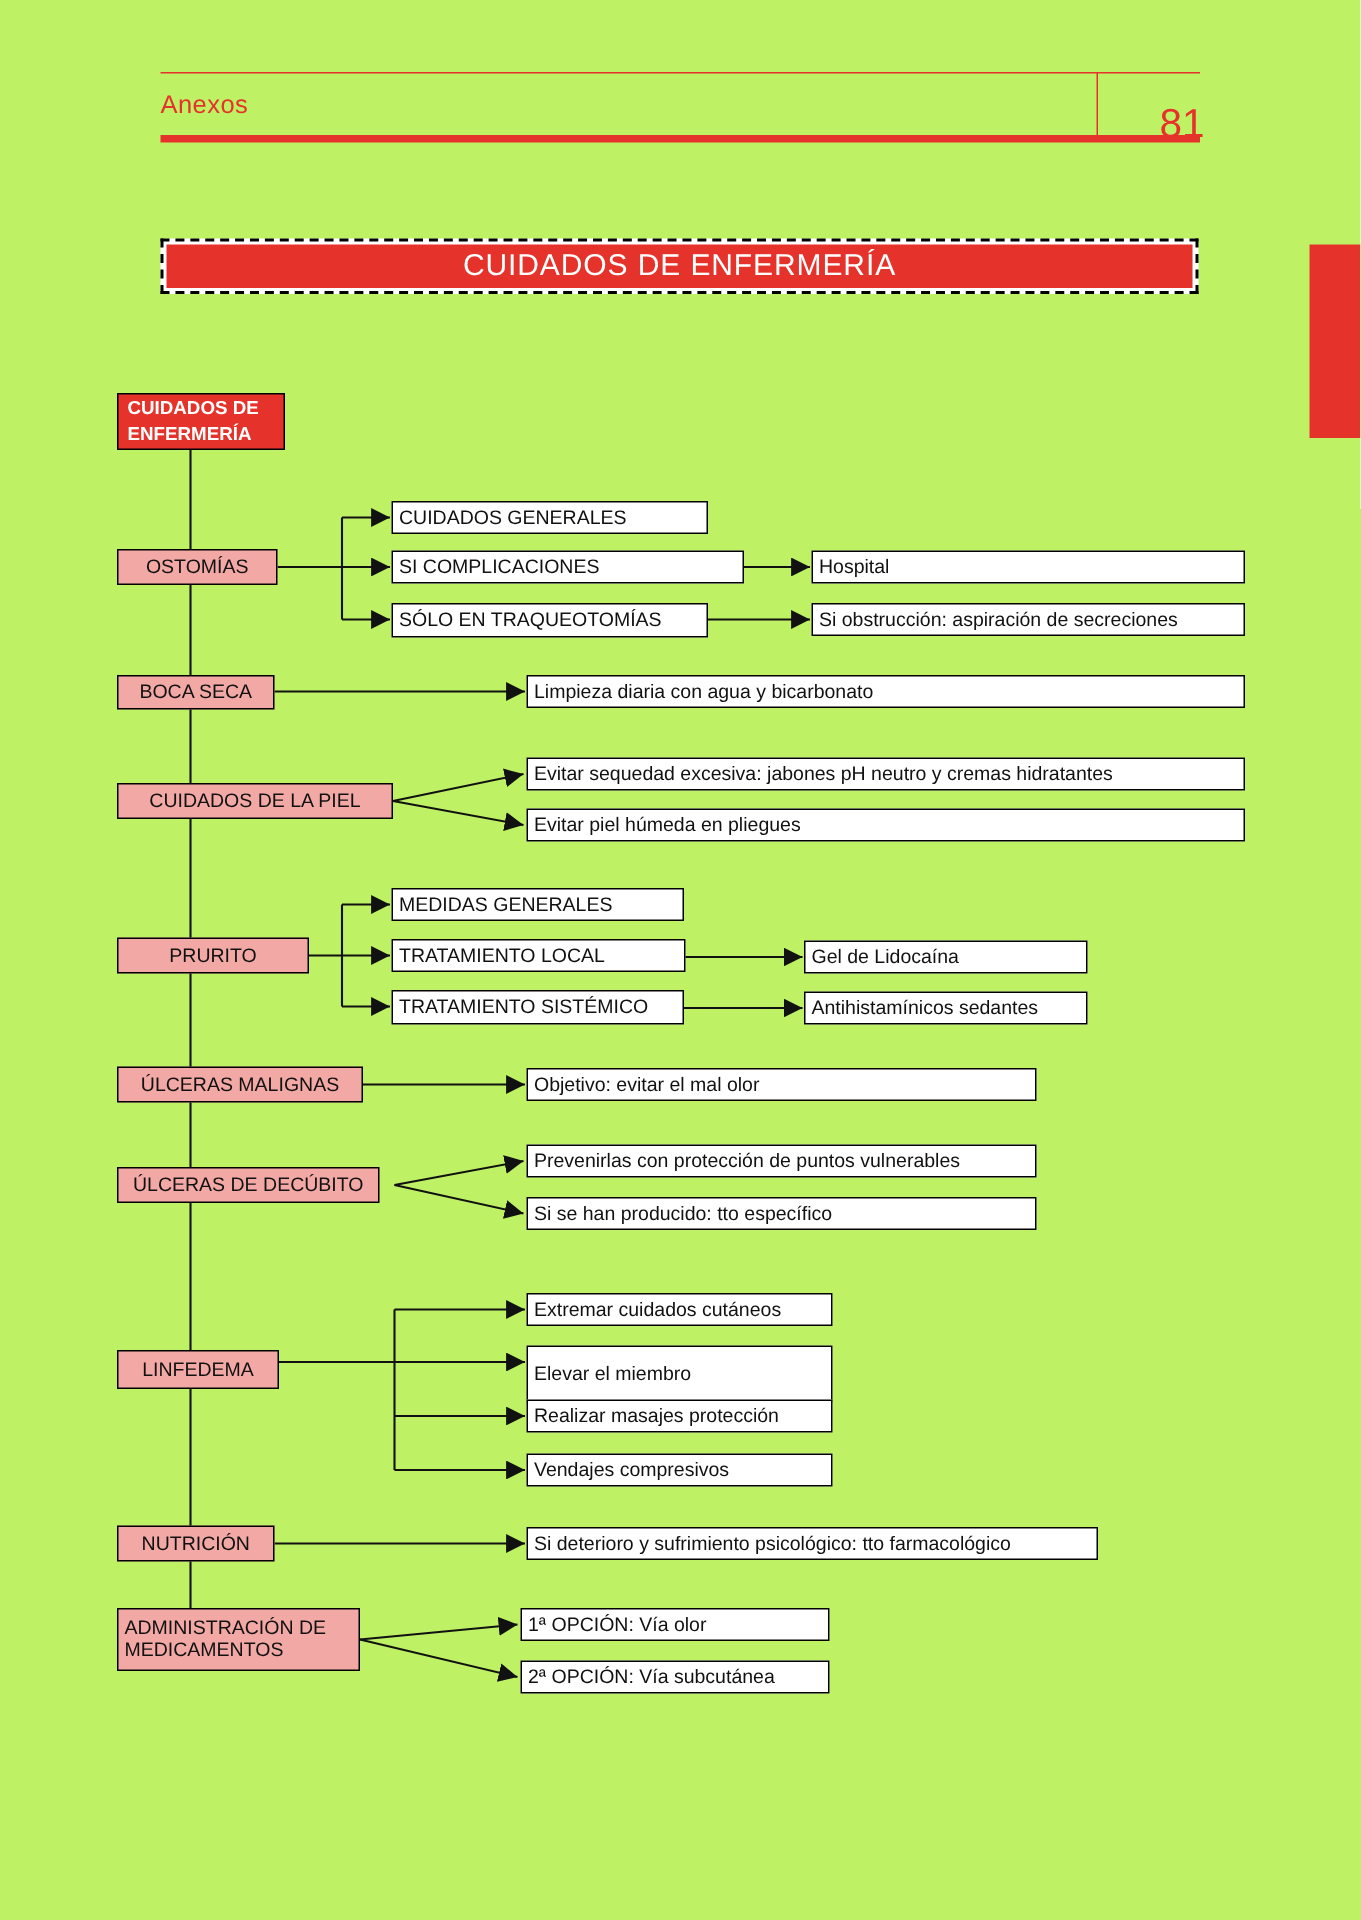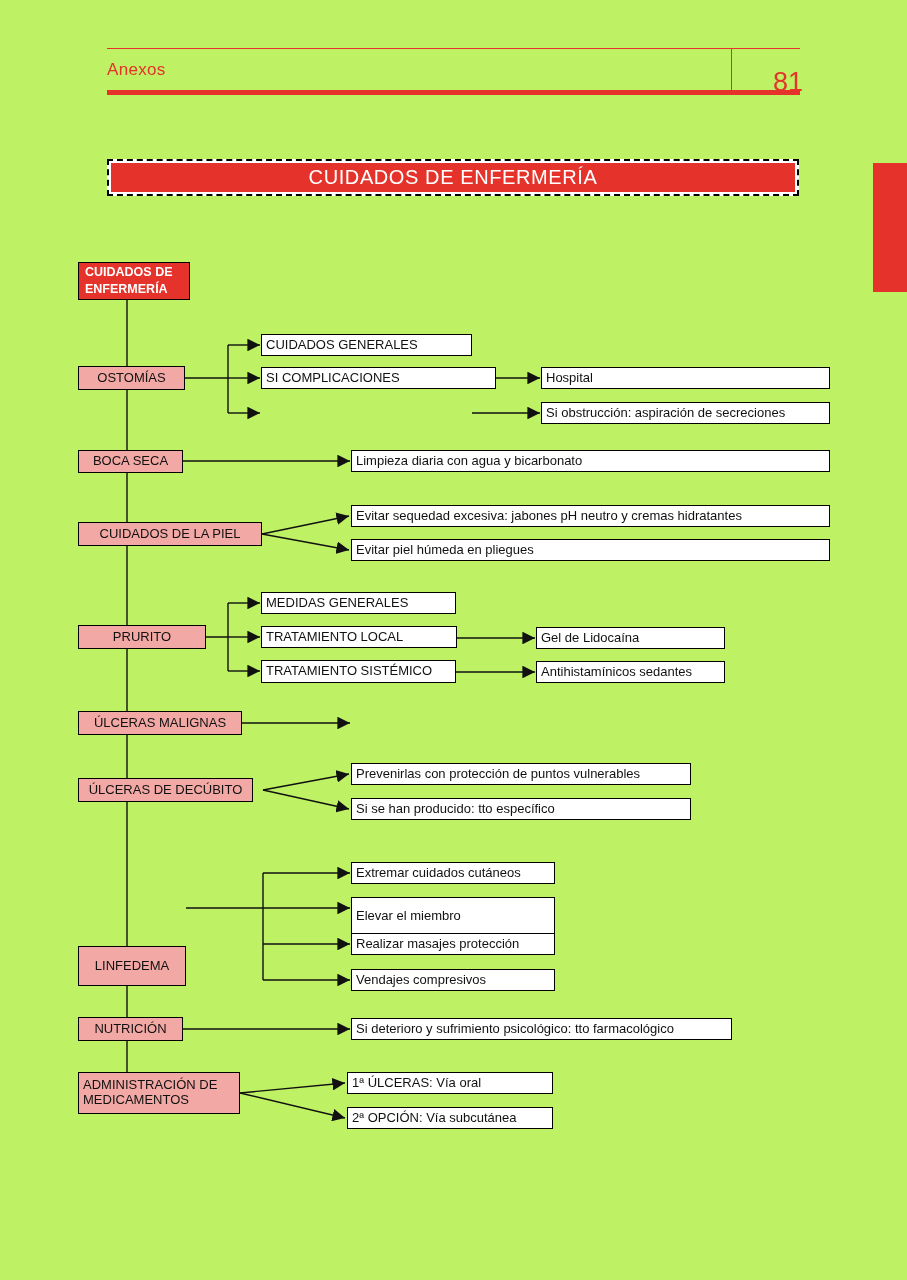--- a/index.html
+++ b/index.html
@@ -89,49 +89,51 @@
 
     <line x1="240" y1="1093" x2="345" y2="1083" marker-end="url(#arr)"></line>
     <line x1="240" y1="1093" x2="345" y2="1118" marker-end="url(#arr)"></line>
   </svg>
 
   <div class="node root" style="left:78px;top:262px;width:112px;height:38px">CUIDADOS DE ENFERMERÍA</div>
 
   <div class="node cat" style="left:78px;top:366px;width:107px;height:24px">OSTOMÍAS</div>
   <div class="node leaf" style="left:261px;top:334px;width:211px;height:22px">CUIDADOS GENERALES</div>
   <div class="node leaf" style="left:261px;top:367px;width:235px;height:22px">SI COMPLICACIONES</div>
+  <div class="node leaf" style="left:261px;top:402px;width:211px;height:23px">SÓLO EN TRAQUEOTOMÍAS</div>
   <div class="node leaf" style="left:541px;top:367px;width:289px;height:22px">Hospital</div>
   <div class="node leaf" style="left:541px;top:402px;width:289px;height:22px">Si obstrucción: aspiración de secreciones</div>
 
   <div class="node cat" style="left:78px;top:450px;width:105px;height:23px">BOCA SECA</div>
   <div class="node leaf" style="left:351px;top:450px;width:479px;height:22px">Limpieza diaria con agua y bicarbonato</div>
 
   <div class="node cat" style="left:78px;top:522px;width:184px;height:24px">CUIDADOS DE LA PIEL</div>
   <div class="node leaf" style="left:351px;top:539px;width:479px;height:22px">Evitar piel húmeda en pliegues</div>
   <div class="node leaf" style="left:351px;top:505px;width:479px;height:22px">Evitar sequedad excesiva: jabones pH neutro y cremas hidratantes</div>
 
   <div class="node cat" style="left:78px;top:625px;width:128px;height:24px">PRURITO</div>
   <div class="node leaf" style="left:261px;top:592px;width:195px;height:22px">MEDIDAS GENERALES</div>
   <div class="node leaf" style="left:261px;top:626px;width:196px;height:22px">TRATAMIENTO LOCAL</div>
   <div class="node leaf" style="left:261px;top:660px;width:195px;height:23px">TRATAMIENTO SISTÉMICO</div>
   <div class="node leaf" style="left:536px;top:627px;width:189px;height:22px">Gel de Lidocaína</div>
   <div class="node leaf" style="left:536px;top:661px;width:189px;height:22px">Antihistamínicos sedantes</div>
 
   <div class="node cat" style="left:78px;top:711px;width:164px;height:24px">ÚLCERAS MALIGNAS</div>
+  <div class="node leaf" style="left:351px;top:712px;width:340px;height:22px">Objetivo: evitar el mal olor</div>
 
   <div class="node cat" style="left:78px;top:778px;width:175px;height:24px">ÚLCERAS DE DECÚBITO</div>
   <div class="node leaf" style="left:351px;top:763px;width:340px;height:22px">Prevenirlas con protección de puntos vulnerables</div>
   <div class="node leaf" style="left:351px;top:798px;width:340px;height:22px">Si se han producido: tto específico</div>
 
-  <div class="node cat" style="left:78px;top:946px;width:108px;height:40px">LINFEDEMA</div>
+  <div class="node cat" style="left:78px;top:900px;width:108px;height:26px">LINFEDEMA</div>
   <div class="node leaf" style="left:351px;top:862px;width:204px;height:22px">Extremar cuidados cutáneos</div>
   <div class="node leaf" style="left:351px;top:897px;width:204px;height:38px">Elevar el miembro</div>
   <div class="node leaf" style="left:351px;top:933px;width:204px;height:22px">Realizar masajes protección</div>
   <div class="node leaf" style="left:351px;top:969px;width:204px;height:22px">Vendajes compresivos</div>
 
   <div class="node cat" style="left:78px;top:1017px;width:105px;height:24px">NUTRICIÓN</div>
   <div class="node leaf" style="left:351px;top:1018px;width:381px;height:22px">Si deterioro y sufrimiento psicológico: tto farmacológico</div>
 
   <div class="node cat" style="left:78px;top:1072px;width:162px;height:42px">ADMINISTRACIÓN DE MEDICAMENTOS</div>
-  <div class="node leaf" style="left:347px;top:1072px;width:206px;height:22px">1ª ÚLCERAS: Vía oral</div>
+  <div class="node leaf" style="left:347px;top:1072px;width:206px;height:22px">1ª OPCIÓN: Vía olor</div>
   <div class="node leaf" style="left:347px;top:1107px;width:206px;height:22px">2ª OPCIÓN: Vía subcutánea</div>
 
 </div>
 
 </body></html>

